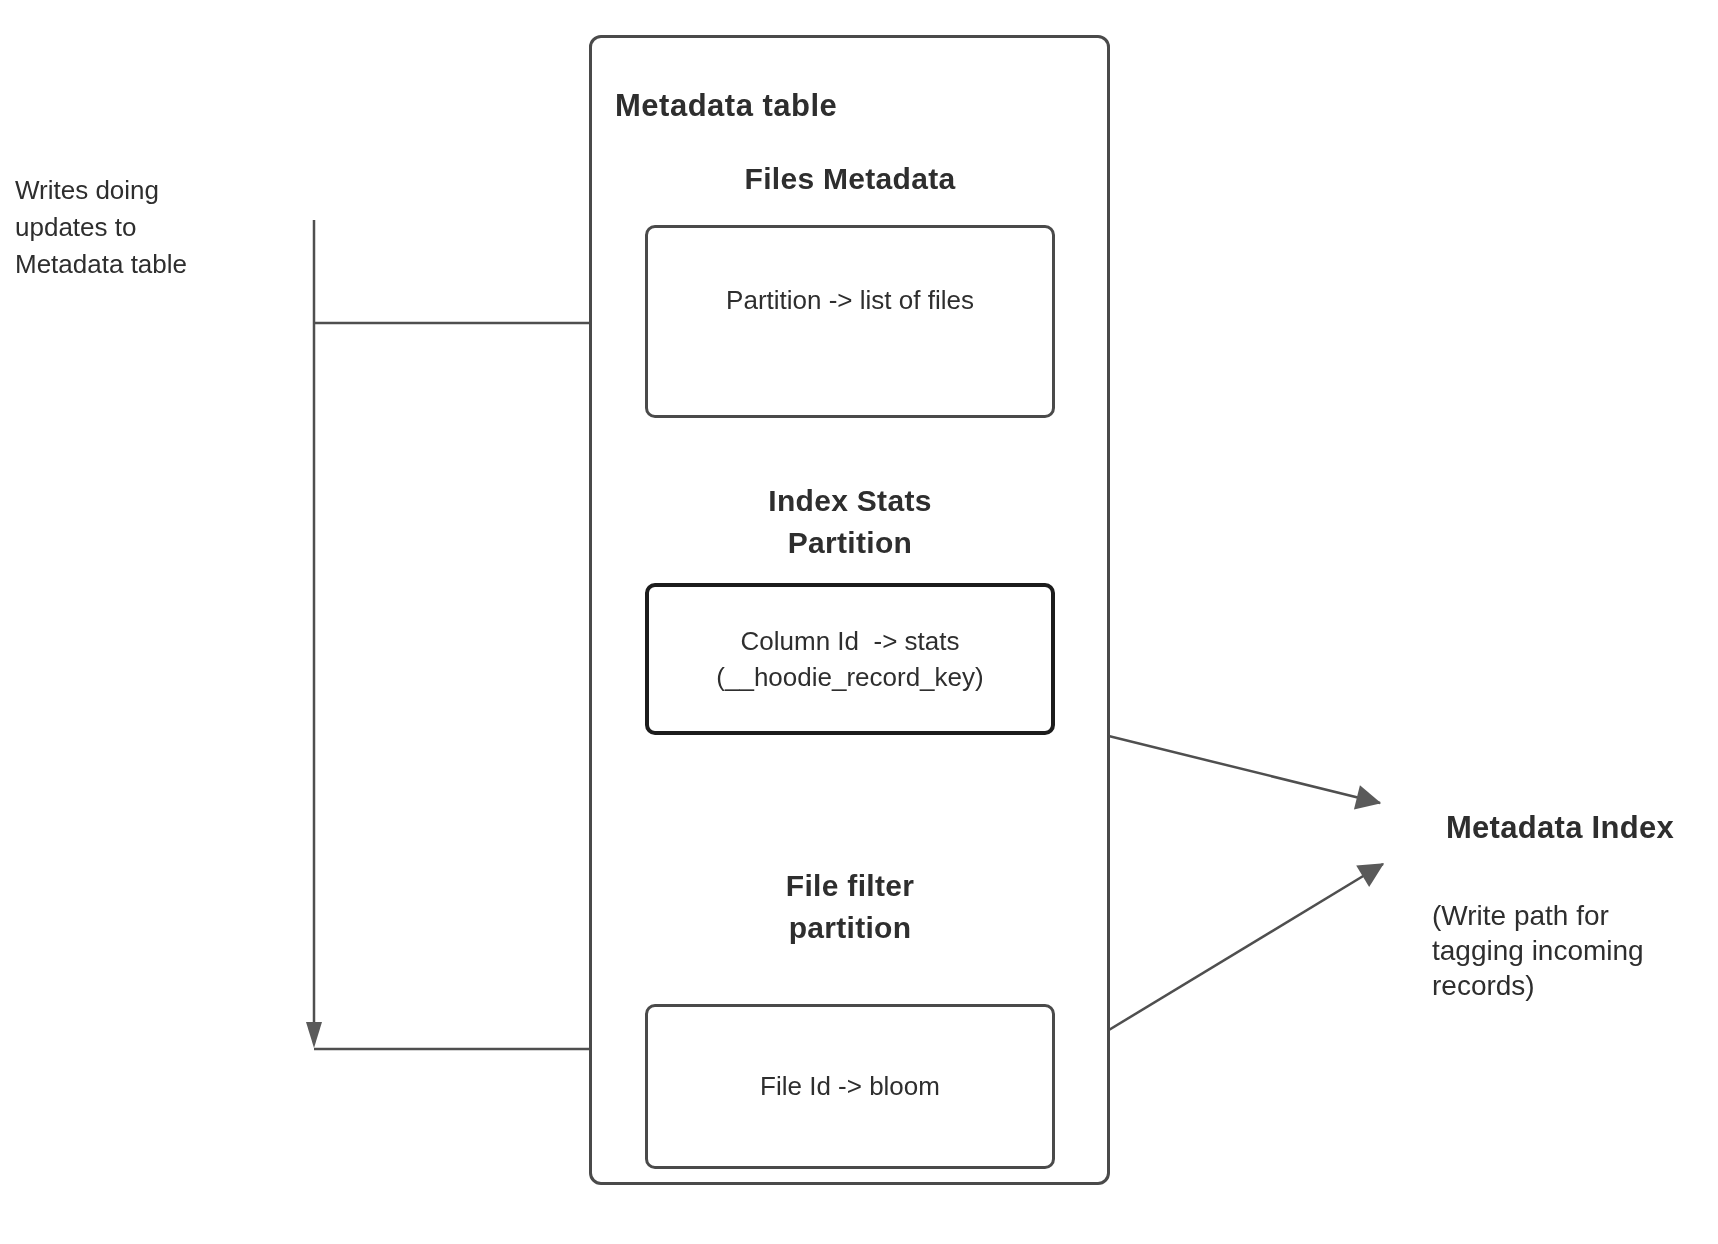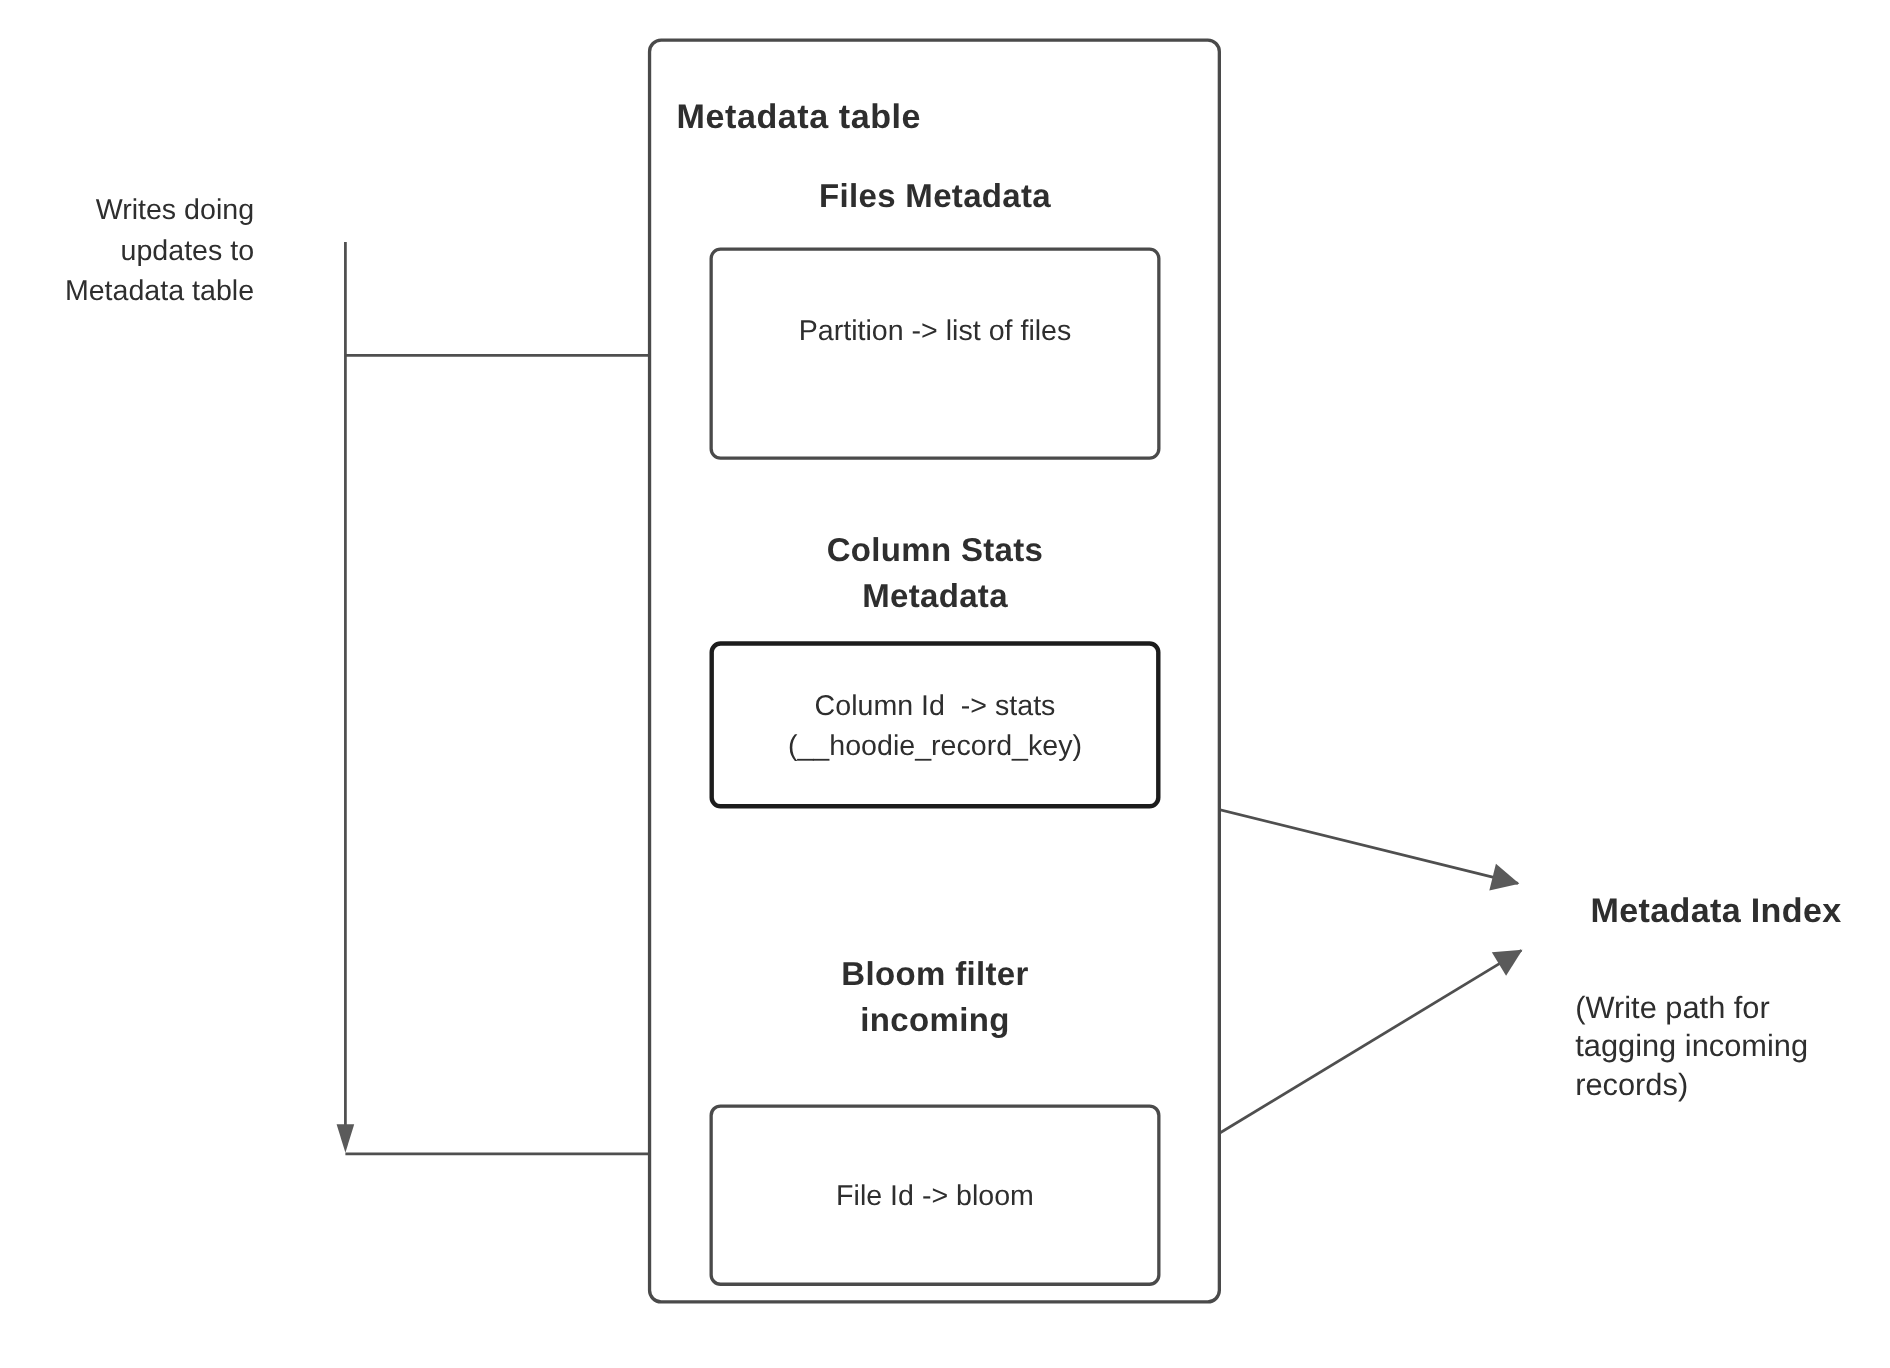--- a/index.html
+++ b/index.html
@@ -77,21 +77,21 @@
   }
   .box-bloom { top: 968px; height: 165px; margin-top: 36px; }
   .prewrap { white-space: pre-wrap; }
 
   
   .writes-label {
     left: 15px; top: 172px;
     width: 216px;
     font-size: 26px;
     line-height: 37px;
-    text-align: right;
+    text-align: left;
   }
 
   
   .index-title {
     left: 1400px; top: 810px;
     width: 320px;
     font-size: 31px;
     font-weight: bold;
     text-align: center;
     letter-spacing: 0.3px;
@@ -131,27 +131,27 @@
 
   <div class="abs outer-box"></div>
 
   <div class="abs outer-title">Metadata table</div>
 
   <div class="abs part-heading h-files">Files Metadata</div>
   <div class="abs inner-box box-files">
     <div>Partition -&gt; list of files</div>
   </div>
 
-  <div class="abs part-heading h-stats">Column Stats Metadata</div>
+  <div class="abs part-heading h-stats">Index Stats Partition</div>
   <div class="abs inner-box box-stats">
     <div class="prewrap">Column Id  -&gt; stats</div>
     <div>(__hoodie_record_key)</div>
   </div>
 
-  <div class="abs part-heading h-bloom">Bloom filter incoming</div>
+  <div class="abs part-heading h-bloom">File filter partition</div>
   <div class="abs inner-box box-bloom">
     <div>File Id -&gt; bloom</div>
   </div>
 
   <div class="abs index-title">Metadata Index</div>
   <div class="abs index-subtitle">(Write path for tagging incoming records)</div>
 
 </div>
 
 </body></html>

